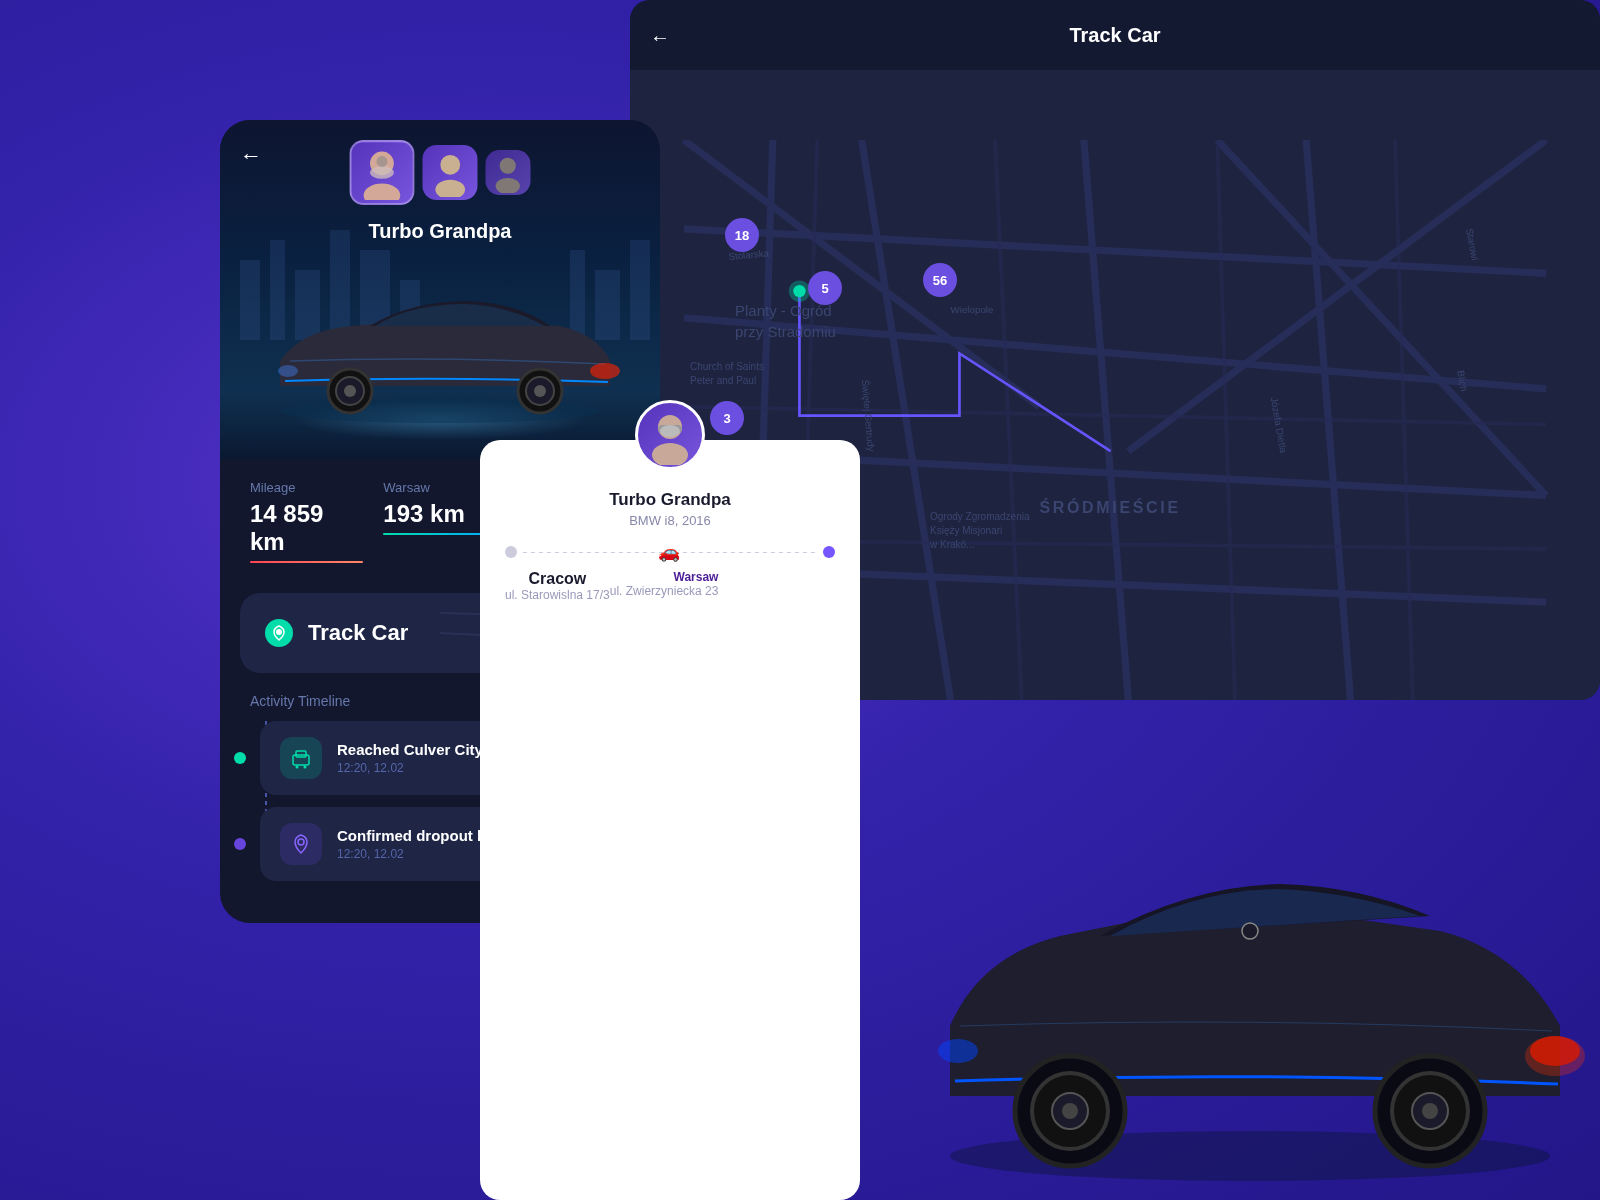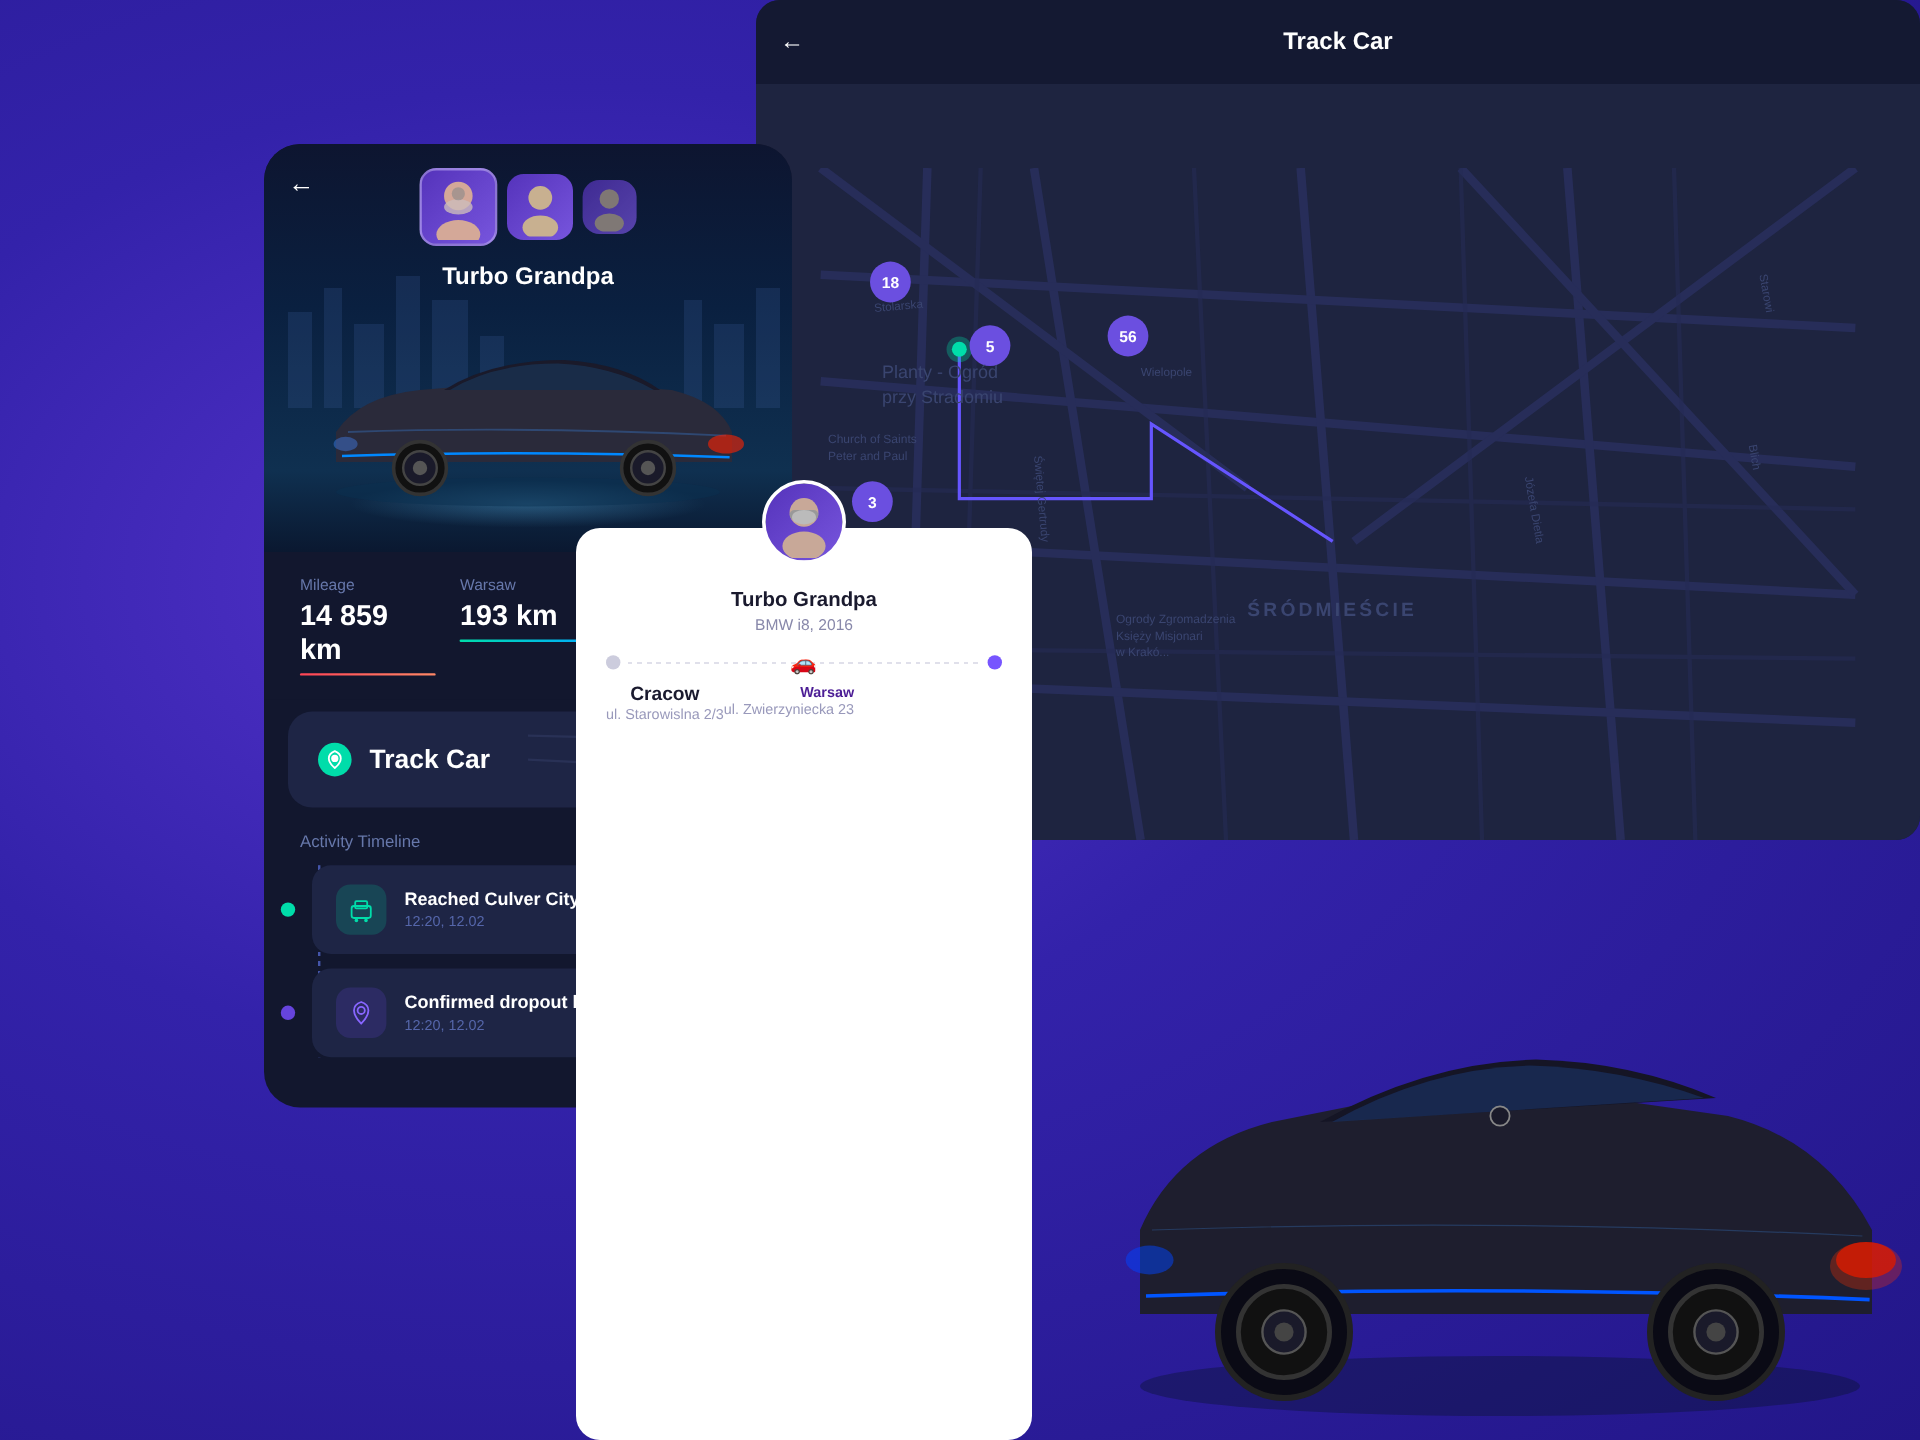--- a/index.html
+++ b/index.html
@@ -449,21 +449,21 @@
   <div style="display:flex;align-items:center;margin-bottom:12px;">
     <div style="width:12px;height:12px;border-radius:50%;background:#ccccdd;flex-shrink:0;"></div>
     <div style="flex:1;height:1px;background:repeating-linear-gradient(90deg,#ccccdd 0,#ccccdd 4px,transparent 4px,transparent 8px);margin:0 6px;position:relative;">
       <span style="position:absolute;top:50%;left:50%;transform:translate(-50%,-50%);font-size:18px;">🚗</span>
     </div>
     <div style="width:12px;height:12px;border-radius:50%;background:#7755ff;flex-shrink:0;"></div>
   </div>
   <div style="display:flex;justify-content:flex-start;">
     <div>
       <div style="font-size:16px;font-weight:700;color:#1a1a2e;">Cracow</div>
-      <div style="font-size:12px;color:#9999bb;">ul. Starowislna 2/3</div>
+      <div style="font-size:12px;color:#9999bb;">ul. Starowislna 17/3</div>
     </div>
     <div style="text-align:right;">
       <div style="font-size:12px;font-weight:700;color:#4c1d95;">Warsaw</div>
       <div style="font-size:12px;color:#9999bb;">ul. Zwierzyniecka 23</div>
     </div>
   </div>
 </div>
 
 <div class="main-card">
   <div class="card-inner">

